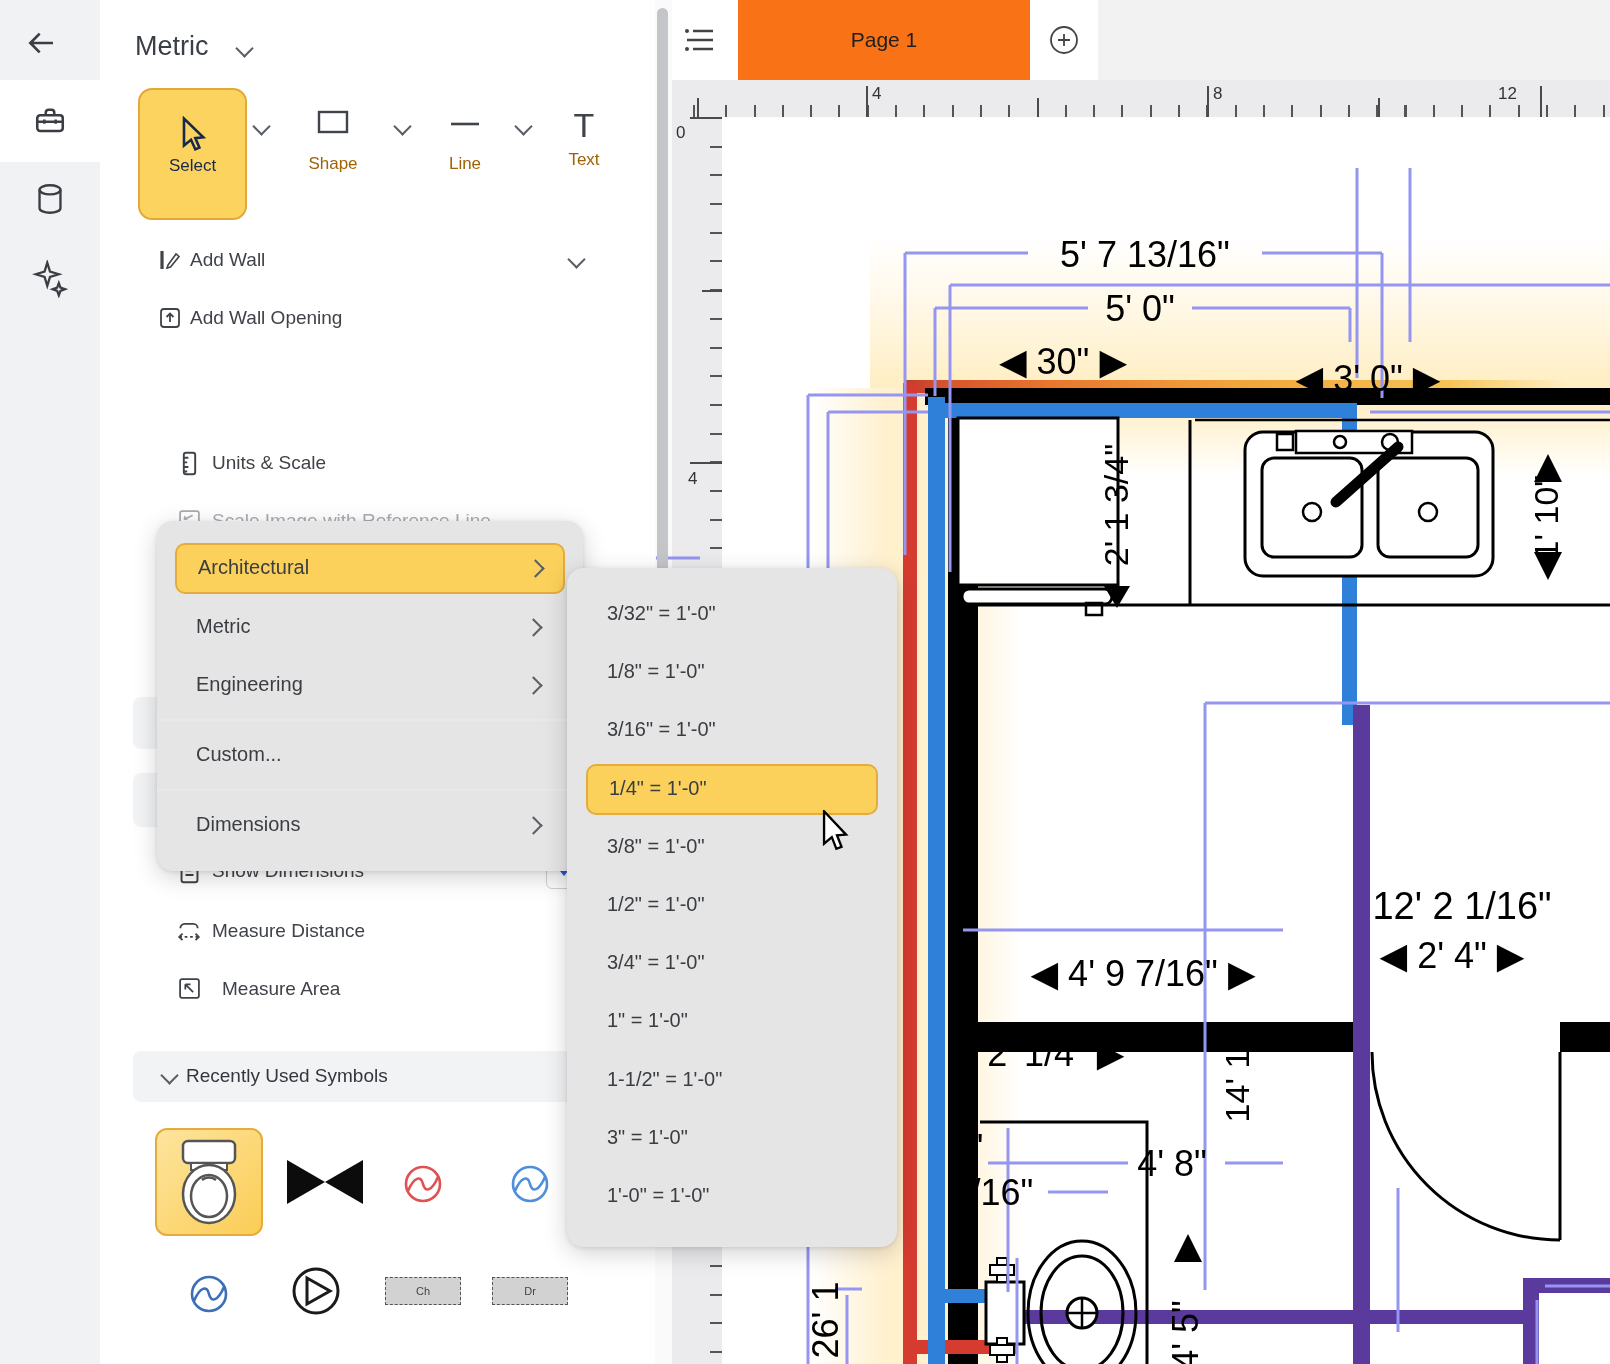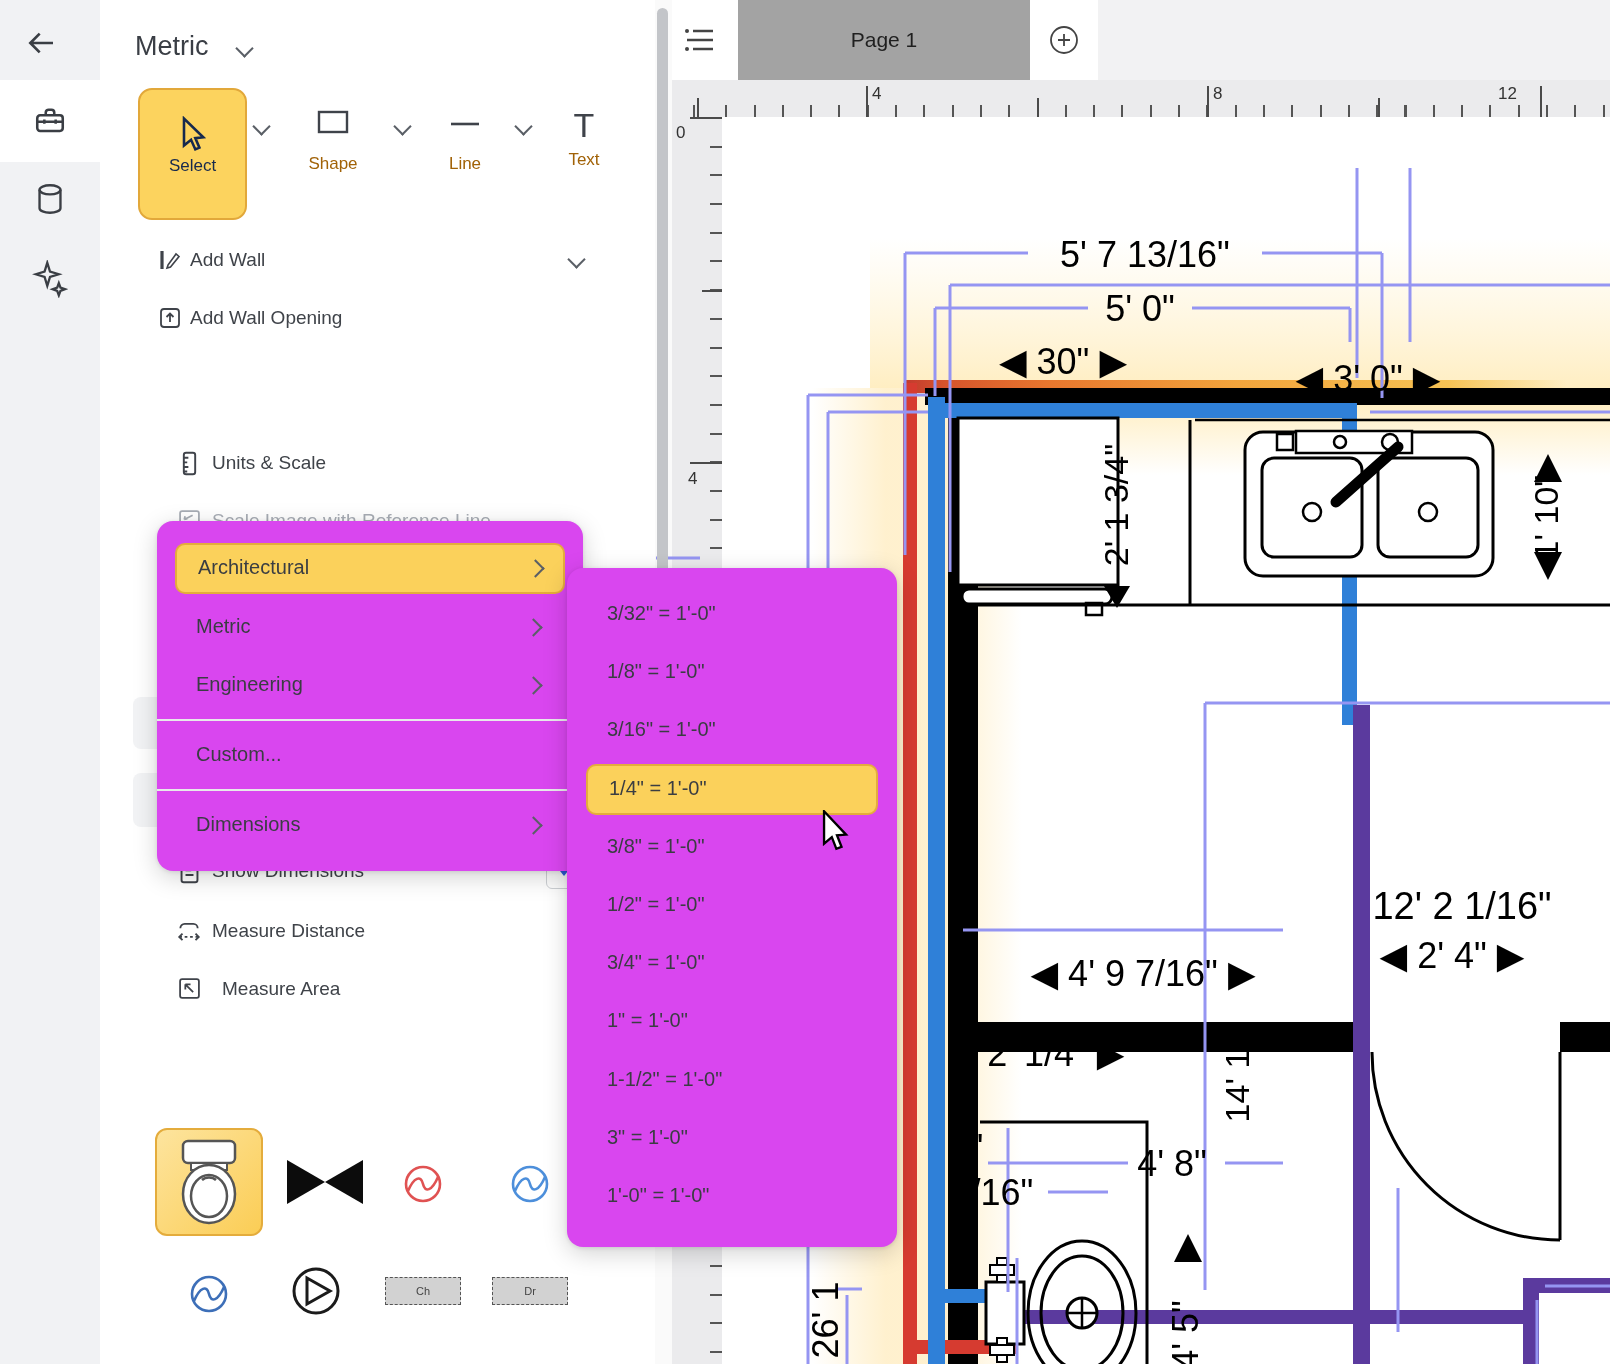--- a/index.html
+++ b/index.html
@@ -19,27 +19,27 @@
   .rlab{font-size:19px;color:#3f4349;white-space:nowrap;}
   .rlab.dis{color:#a7acb4;}
   .secbar{position:absolute;background:#f2f3f5;border-radius:8px;height:51px;width:489px;left:133px;}
   .seclab{position:absolute;left:53px;top:14px;font-size:19px;color:#33373d;}
   .frag{position:absolute;left:133px;width:40px;background:#f2f3f5;border-radius:8px;}
   
   .chev{display:inline-block;width:11px;height:11px;border-right:2px solid #5a5f66;border-bottom:2px solid #5a5f66;}
   .chev.d{transform:rotate(45deg);}
   .chev.r{transform:rotate(-45deg);}
   
-  .menu{position:absolute;background:#d946ef;border-radius:16px;box-shadow:0 6px 24px rgba(0,0,0,.18),0 1px 4px rgba(0,0,0,.1);}
+  .menu{position:absolute;background:#e5e5e5;border-radius:16px;box-shadow:0 6px 24px rgba(0,0,0,.18),0 1px 4px rgba(0,0,0,.1);}
   .mitem{position:absolute;font-size:20px;color:#3a3d42;white-space:nowrap;}
   .msel{position:absolute;background:#FBD15B;border:2px solid #E4AC3C;border-radius:10px;}
   .mdiv{position:absolute;height:2px;background:#e8e9ea;left:0;width:100%;}
   
   .tabbar{position:absolute;left:672px;top:0;width:938px;height:80px;background:#fff;}
-  .tab{position:absolute;left:738px;top:0;width:292px;height:80px;background:#a3a3a3;
+  .tab{position:absolute;left:738px;top:0;width:292px;height:80px;background:#f97316;
        display:flex;align-items:center;justify-content:center;font-size:21px;color:#1f1f1f;}
   .plus{position:absolute;left:1030px;top:0;width:68px;height:80px;background:#fff;
         display:flex;align-items:center;justify-content:center;}
   .tabrest{position:absolute;left:1098px;top:0;width:512px;height:80px;background:#f2f2f3;}
   .hruler{position:absolute;left:672px;top:80px;width:938px;height:37px;background:#ebebed;}
   .hticks{position:absolute;left:0;bottom:0;width:938px;height:12px;
           background:repeating-linear-gradient(90deg,#555 0 2px,transparent 2px 28.3px);background-position-x:25px;}
   .vruler{position:absolute;left:672px;top:117px;width:50px;height:1247px;background:#ebebed;}
   .vticks{position:absolute;right:0;top:0;width:12px;height:1247px;
           background:repeating-linear-gradient(180deg,#555 0 2px,transparent 2px 28.7px);background-position-y:0px;}
@@ -182,20 +182,24 @@
   <div class="abs rlab" style="left:212px;top:920px;">Measure Distance</div>
 
   <div class="abs" style="left:178px;top:977px;">
     <svg width="23" height="23" viewBox="0 0 22 22" fill="none" stroke="#3f434a" stroke-width="1.7">
         <rect x="2" y="2" width="18" height="18" rx="2"></rect>
         <path d="M14.5 14.5 L7 7 M7 7 h5 M7 7 v5"></path>
       </svg>
   </div>
   <div class="abs rlab" style="left:222px;top:978px;">Measure Area</div>
 
+  <div class="secbar" style="top:1051px;">
+    <span class="abs chev d" style="left:30px;top:18px;"></span>
+    <span class="seclab">Recently Used Symbols</span>
+  </div>
 
   <div class="tile">
     <svg width="72" height="88" viewBox="0 0 72 88">
       <rect x="10" y="3" width="52" height="22" rx="5" fill="#fff" stroke="#555" stroke-width="2.5"></rect>
       <rect x="18" y="25" width="36" height="7" fill="#fff" stroke="#555" stroke-width="2"></rect>
       <ellipse cx="36" cy="56" rx="26" ry="29" fill="#fff" stroke="#555" stroke-width="2.5"></ellipse>
       <ellipse cx="36" cy="58" rx="18" ry="21" fill="none" stroke="#555" stroke-width="2.5"></ellipse>
       <path d="M29 42 a9 7 0 0 1 14 0" fill="none" stroke="#555" stroke-width="2.5"></path>
     </svg>
   </div>

